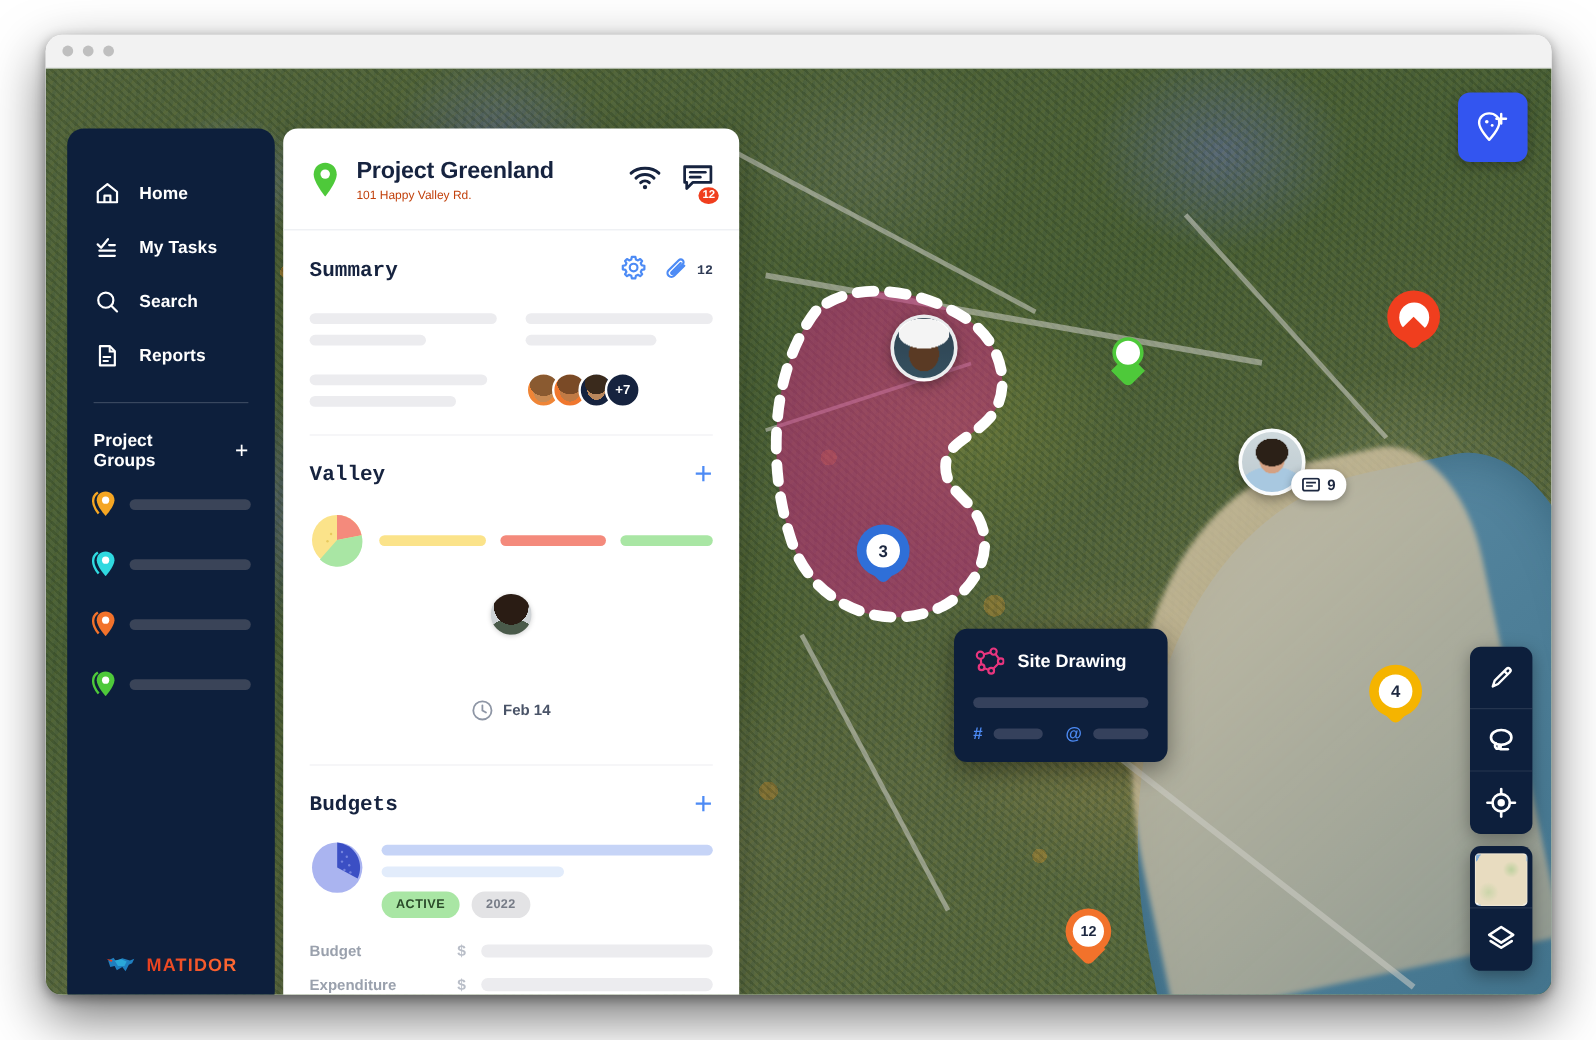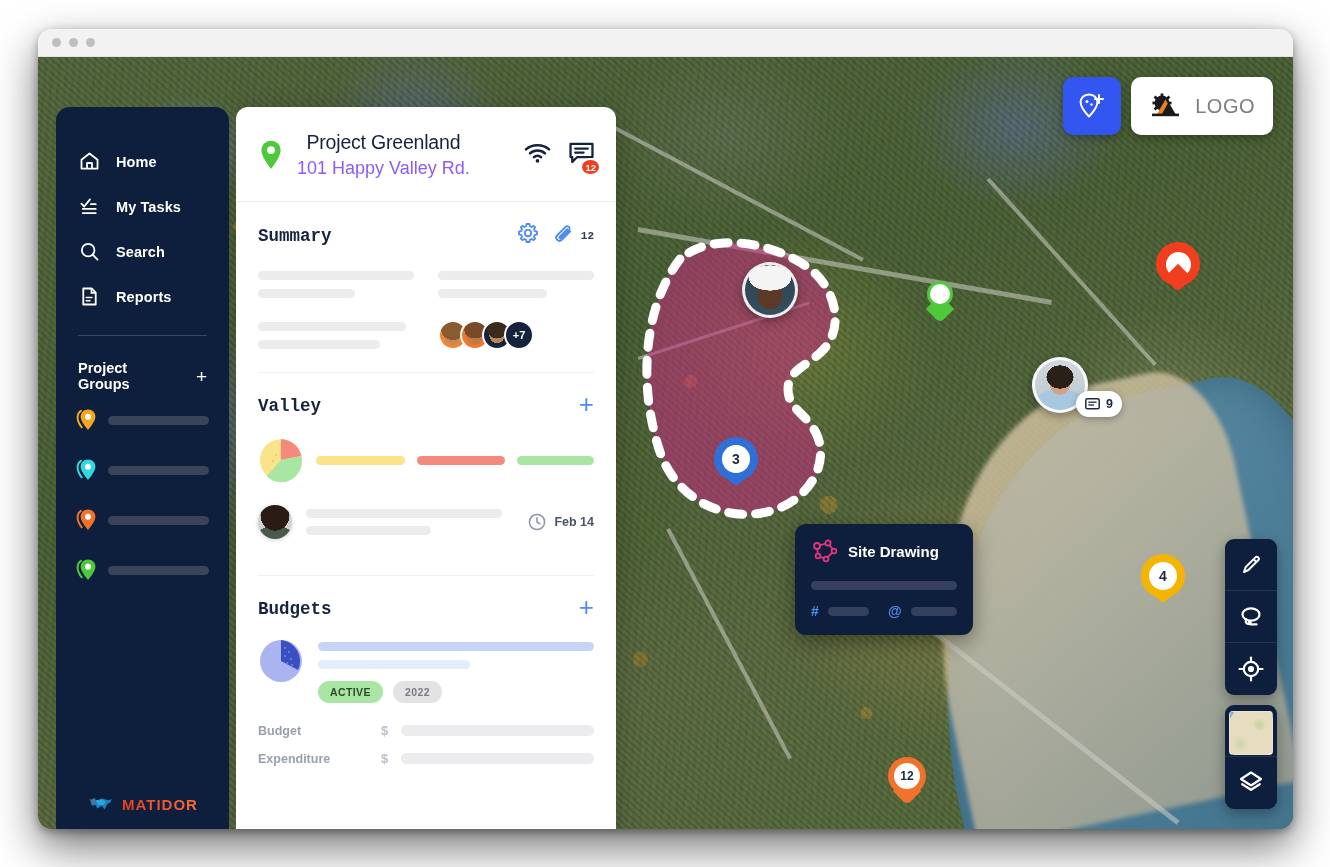--- a/index.html
+++ b/index.html
@@ -168,22 +168,22 @@
     box-shadow: 0 6px 26px rgba(0,0,0,.22);
     z-index: 35;
     overflow: hidden;
     display: flex; flex-direction: column;
   }
   .panel-head {
     display: flex; align-items: center; gap: 13px;
     padding: 24px 22px 22px 22px;
     border-bottom: 1px solid #eceef2;
   }
-  .proj-title { font-size: 19.5px; font-weight: normal; color: #16233f; letter-spacing: -.2px; text-align: center; }
-  .proj-sub { font-size: 18px; color: #8b5cf6; margin-top: 4px; }
+  .proj-title { font-size: 19.5px; font-weight: bold; color: #16233f; letter-spacing: -.2px; }
+  .proj-sub { font-size: 10px; color: #c2410c; margin-top: 4px; }
   .head-icons { margin-left: auto; display: flex; align-items: center; gap: 18px; }
   .badge-red {
     position: absolute; right: -7px; bottom: -7px;
     min-width: 18px; height: 18px; border-radius: 50%;
     background: #f03e1e; color: #fff;
     font-size: 9.5px; font-weight: bold;
     display: flex; align-items: center; justify-content: center;
     padding: 0 3px;
     border: 2px solid #fff;
   }
@@ -449,39 +449,20 @@
 
       <div class="topright">
         <div class="btn-square">
           <svg width="30" height="30" viewBox="0 0 30 30">
             <path d="M12 3.5 C7 3.5 3.6 7 3.6 11.3 C3.6 16.8 12 25.5 12 25.5 C12 25.5 20.4 16.8 20.4 11.3 C20.4 7 17 3.5 12 3.5 Z" fill="none" stroke="#fff" stroke-width="2" stroke-linejoin="round"></path>
             <circle cx="10" cy="10.5" r="1.5" fill="#fff"></circle>
             <circle cx="14.5" cy="13.5" r="1.2" fill="#fff"></circle>
             <line x1="22" y1="4" x2="22" y2="12" stroke="#fff" stroke-width="2" stroke-linecap="round"></line>
             <line x1="18" y1="8" x2="26" y2="8" stroke="#fff" stroke-width="2" stroke-linecap="round"></line>
           </svg>
-        </div>
-        <div class="logo-box">
-          <svg width="38" height="26" viewBox="0 0 38 26">
-            <circle cx="13" cy="10" r="7.4" fill="#1a1a1a"></circle>
-            <g fill="#1a1a1a">
-              <rect x="11.6" y="0.5" width="2.8" height="4"></rect>
-                <rect x="11.6" y="15.5" width="2.8" height="4"></rect>
-              <rect x="3.5" y="8.6" width="4" height="2.8"></rect>
-                <rect x="18.5" y="8.6" width="4" height="2.8"></rect>
-              <rect x="5.6" y="2.8" width="2.8" height="4" transform="rotate(-45 7 4.8)"></rect>
-              <rect x="17.6" y="13.2" width="2.8" height="4" transform="rotate(-45 19 15.2)"></rect>
-              <rect x="17.6" y="2.8" width="2.8" height="4" transform="rotate(45 19 4.8)"></rect>
-              <rect x="5.6" y="13.2" width="2.8" height="4" transform="rotate(45 7 15.2)"></rect>
-            </g>
-            <path d="M8 21 L16.5 6.5 L25 21 Z" fill="#f08020"></path>
-            <path d="M13 21 L19.5 9 L26.5 21 Z" fill="#1a1a1a"></path>
-            <rect x="3" y="20.6" width="27" height="2.6" fill="#1a1a1a"></rect>
-          </svg>
-          <span class="logo-text">LOGO</span>
         </div>
       </div>
 
       <div class="tools">
         <div class="tool-group">
           <div class="tool-btn">
             <svg width="24" height="24" viewBox="0 0 24 24">
               <path d="M5 19 L6.6 14.2 L16.4 4.4 C17.2 3.6 18.4 3.6 19.2 4.4 C20 5.2 20 6.4 19.2 7.2 L9.4 17 Z" fill="none" stroke="#fff" stroke-width="2" stroke-linejoin="round"></path>
               <line x1="14.6" y1="6.2" x2="17.4" y2="9" stroke="#fff" stroke-width="2"></line>
             </svg>
@@ -702,21 +683,21 @@
             <path d="M23 23 L23 2 A21 21 0 0 1 43.6 19 Z" fill="#f48a7c"></path>
             <path d="M23 23 L43.6 19 A21 21 0 0 1 8.6 39.4 Z" fill="#a9e6a4"></path>
             <circle cx="18" cy="18" r="1" fill="#e8c95e"></circle>
             <circle cx="15" cy="24" r="1" fill="#e8c95e"></circle>
           </svg>
           <div class="bar" style="width:90px;background:#fbe38a;"></div>
           <div class="bar" style="width:88px;background:#f48a7c;"></div>
           <div class="bar" style="width:78px;background:#a9e6a4;"></div>
         </div>
 
-        <div class="task-row" style="margin-top:8px;">
+        <div class="task-row" style="margin-top:8px;flex-direction:column;">
           <div class="task-av" style="background:radial-gradient(ellipse 15px 16px at 50% 30%,#2a1c14 0 96%,transparent 97%),radial-gradient(ellipse 9px 10px at 50% 44%,#e6bd9c 0 96%,transparent 97%),radial-gradient(ellipse 20px 14px at 50% 100%,#4a5a4a 0 96%,transparent 97%),#cfd3d6;"></div>
           <div class="task-lines">
             <div class="skel" style="width:94%;"></div>
             <div class="skel" style="width:60%;"></div>
           </div>
           <div class="task-date">
             <svg width="18" height="18" viewBox="0 0 18 18">
               <circle cx="9" cy="9" r="7.6" fill="none" stroke="#8e96a5" stroke-width="1.5"></circle>
               <polyline points="9,4.8 9,9 12,10.8" fill="none" stroke="#8e96a5" stroke-width="1.5" stroke-linecap="round"></polyline>
             </svg>

